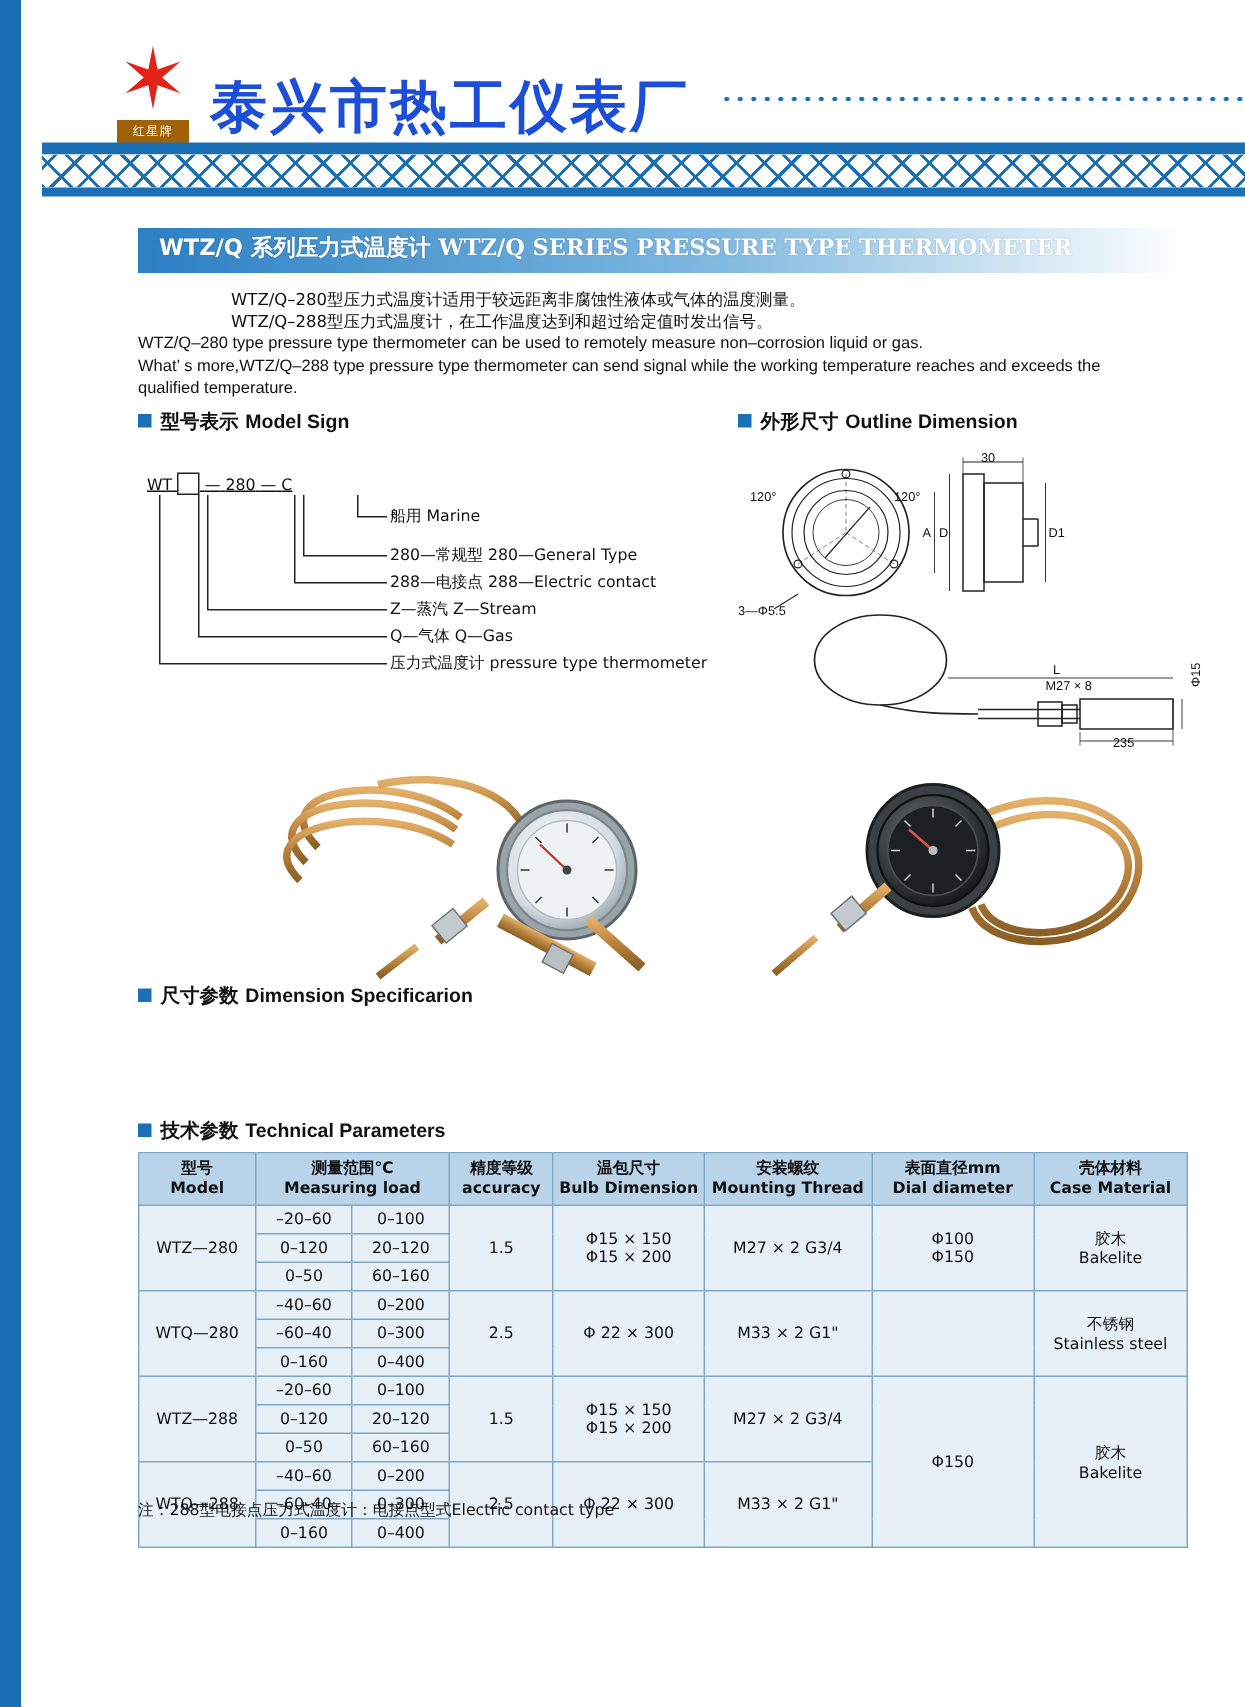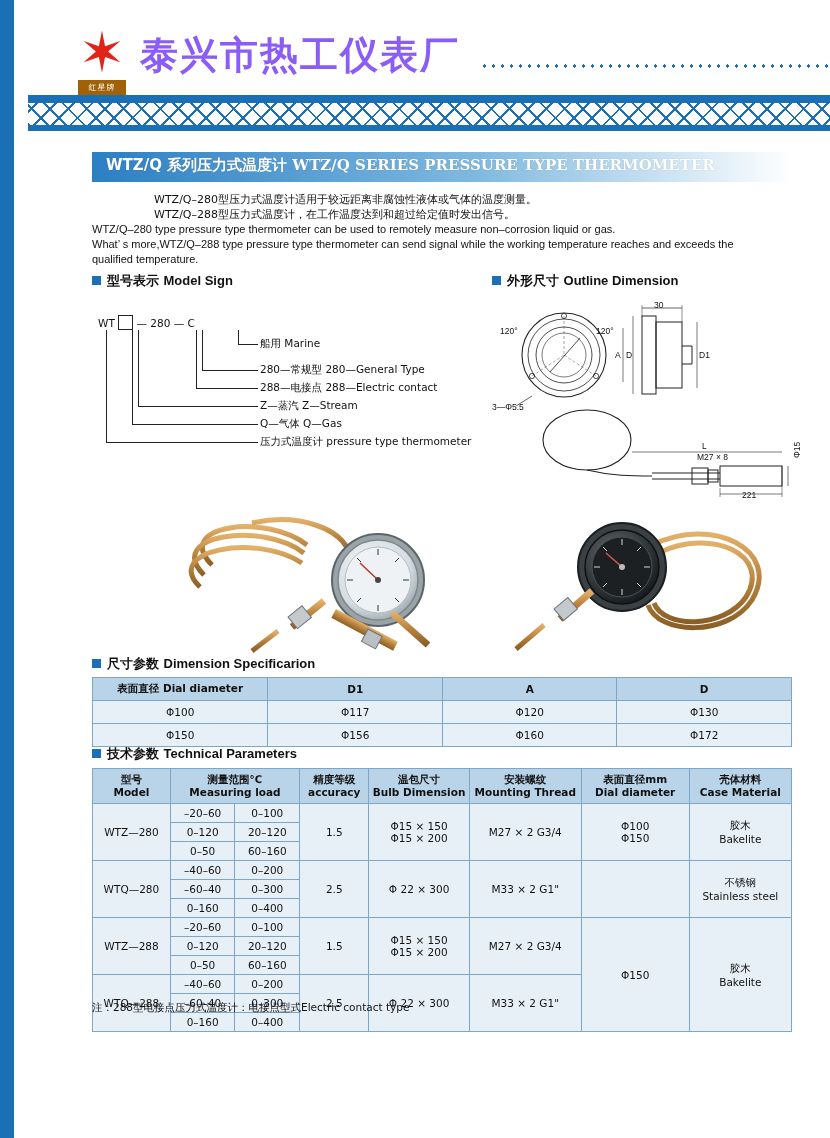--- a/index.html
+++ b/index.html
@@ -27,23 +27,23 @@
   .logo .star{
     position:absolute;left:0;top:0;width:68px;height:56px;
     color:#e2231a;font-size:56px;line-height:50px;text-align:center;
   }
   .logo .brand{
     position:absolute;left:10px;top:52px;width:48px;height:16px;
     background:#a16207;color:#fff;font-size:8px;line-height:16px;text-align:center;
     letter-spacing:1px;
   }
   .company{
-    position:absolute;left:112px;top:30px;
+    position:absolute;left:112px;top:46px;
     font-family:Liberation Mono, monospace;
-    font-size:38px;font-weight:bold;color:#8b5cf6;letter-spacing:2px;
+    font-size:38px;font-weight:bold;color:#1d4ed8;letter-spacing:2px;
     white-space:nowrap;
   }
   .dots{
     position:absolute;left:452px;top:62px;width:360px;height:8px;
     background-image:radial-gradient(circle, #1a6fb5 1.6px, transparent 1.7px);
     background-size:9px 8px;
   }
   .bluebar{
     position:absolute;left:14px;top:95px;width:816px;height:8px;background:#1a6fb5;
   }
@@ -195,21 +195,21 @@
     <div class="enline">qualified temperature.</div>
   </div>
 
   <div class="sec" style="left:78px;top:272px;">
     <span class="sq"></span><span>型号表示</span>
     <span class="en">Model Sign</span>
   </div>
 
   <div class="model">
 
-    <div class="mrow" style="left:6px;top:16px;">
+    <div class="mrow" style="left:6px;top:16px;text-decoration:underline;">
       <span>WT</span>
       <span class="box"></span>
       <span>—</span>
       <span>280</span>
       <span>—</span>
       <span>C</span>
     </div>
 
     <div class="vline" style="left:146px;top:30px;height:14px;"></div>
     <div class="hline" style="left:146px;top:44px;width:20px;"></div>
@@ -293,21 +293,21 @@
     <div class="od-label" style="left:162px;top:0px;">30</div>
     <div class="od-label" style="left:8px;top:26px;">120°</div>
     <div class="od-label" style="left:104px;top:26px;">120°</div>
     <div class="od-label" style="left:134px;top:50px;">D</div>
     <div class="od-label" style="left:123px;top:50px;">A</div>
     <div class="od-label" style="left:207px;top:50px;">D1</div>
     <div class="od-label" style="left:0px;top:102px;">3—Φ5.5</div>
     <div class="od-label" style="left:210px;top:141px;">L</div>
     <div class="od-label" style="left:205px;top:152px;">M27 × 8</div>
     <div class="od-label" style="left:300px;top:158px;transform:rotate(-90deg);transform-origin:left top;">Φ15</div>
-    <div class="od-label" style="left:250px;top:190px;">221</div>
+    <div class="od-label" style="left:250px;top:190px;">235</div>
   </div>
 
   <div class="photos">
     <svg width="700" height="150" viewBox="0 0 700 150">
       <defs>
         <radialGradient id="dialA" cx="40%" cy="35%" r="70%">
           <stop offset="0%" stop-color="#f2f6f8"></stop>
           <stop offset="70%" stop-color="#d6dee3"></stop>
           <stop offset="100%" stop-color="#9aa6ad"></stop>
         </radialGradient>
@@ -372,44 +372,20 @@
       <rect x="462" y="104" width="18" height="15" fill="#c3c9cd" stroke="#6d7478" transform="rotate(-40 462 104)"></rect>
       <path d="M452 120 L 424 144" stroke="url(#cap)" stroke-width="5"></path>
     </svg>
   </div>
 
   <div class="sec" style="left:78px;top:655px;">
     <span class="sq"></span><span>尺寸参数</span>
     <span class="en">Dimension Specificarion</span>
   </div>
 
-  <table class="tbl" id="dim-table">
-    <thead>
-      <tr>
-        <td style="width:175px;">表面直径  Dial diameter</td>
-        <td style="width:175px;">D1</td>
-        <td style="width:175px;">A</td>
-        <td style="width:175px;">D</td>
-      </tr>
-    </thead>
-    <tbody>
-      <tr>
-        <td>Φ100</td>
-        <td>Φ117</td>
-        <td>Φ120</td>
-        <td>Φ130</td>
-      </tr>
-      <tr>
-        <td>Φ150</td>
-        <td>Φ156</td>
-        <td>Φ160</td>
-        <td>Φ172</td>
-      </tr>
-    </tbody>
-  </table>
 
   <div class="sec" style="left:78px;top:745px;">
     <span class="sq"></span><span>技术参数</span>
     <span class="en">Technical Parameters</span>
   </div>
 
   <table class="tbl" id="tech-table">
     <thead>
       <tr class="hdr">
         <td style="width:78px;">

